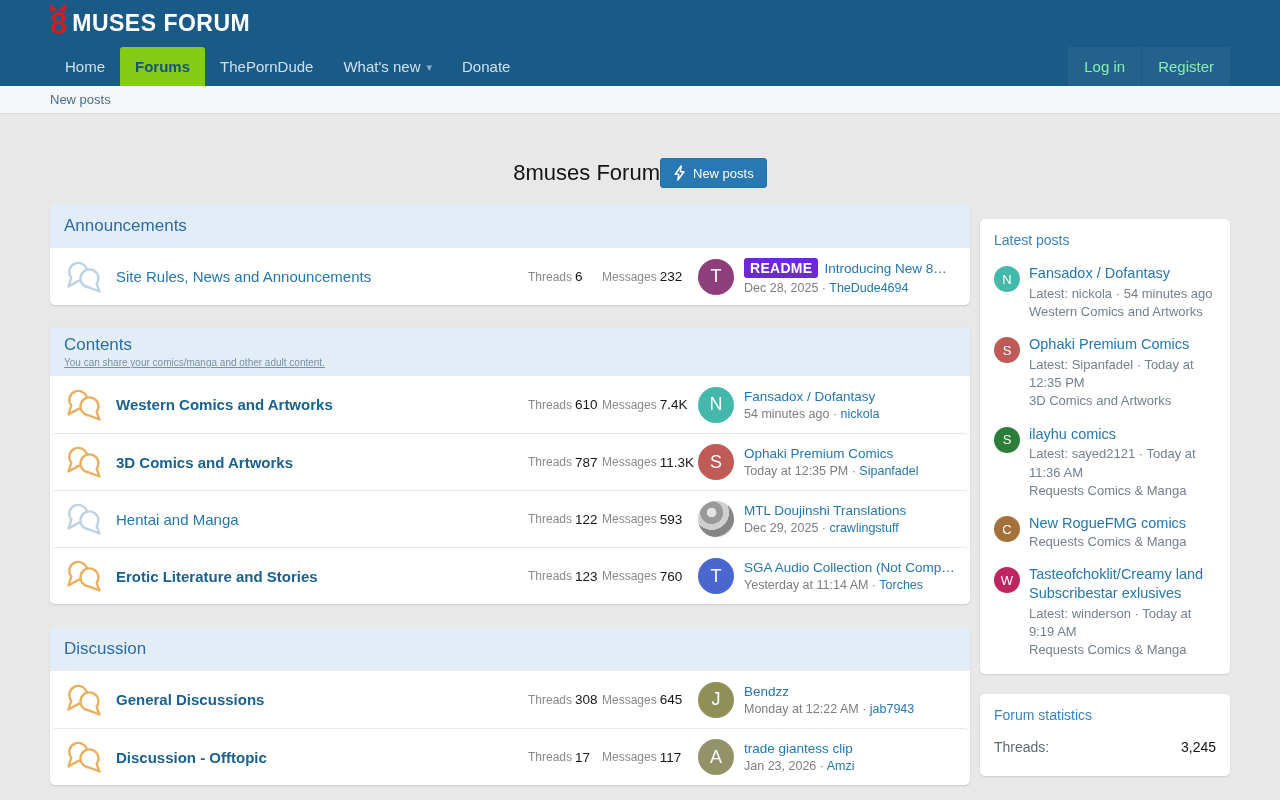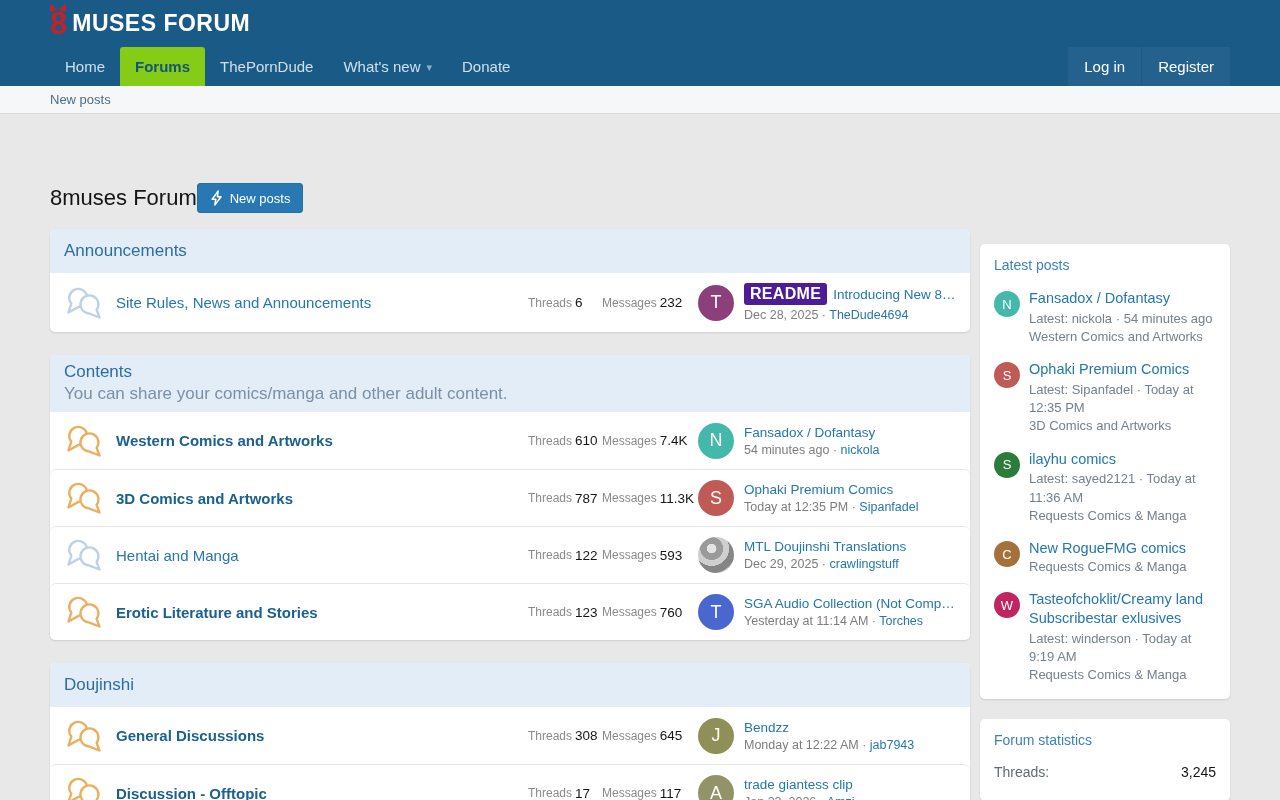--- a/index.html
+++ b/index.html
@@ -32,45 +32,45 @@
   .nav-left, .nav-right { display: flex; height: 39px; }
   .nav-item {
     color: #cfe0ec; font-size: 15px; padding: 0 15px; line-height: 39px;
     display: flex; align-items: center; gap: 6px; cursor: pointer;
   }
   .nav-item.active {
     background: #84cc16; color: #17537a; font-weight: bold;
     border-radius: 3px 3px 0 0;
   }
   .caret { font-size: 11px; color: #8fb0c8; margin-top: 2px; }
-  .auth-item { background: #25618d; color: #ffffff; font-size: 15px; line-height: 39px; padding: 0 16px; cursor: pointer; }
+  .auth-item { background: #25618d; color: #86efac; font-size: 15px; line-height: 39px; padding: 0 16px; cursor: pointer; }
   .auth-item + .auth-item { margin-left: 1px; }
 
   .subnav { background: #f6f7f8; border-bottom: 1px solid #d9dadb; height: 28px; }
   .subnav-inner { margin: 0 50px; display: flex; align-items: center; height: 100%; }
   .subnav-link { color: #4d6d84; font-size: 13px; }
 
   
   .content { margin: 0 50px; padding-top: 44px; }
-  .page-head { display: flex; justify-content: flex-start; align-items: center; margin-bottom: 16px; margin-top: 25px; }
+  .page-head { display: flex; justify-content: center; align-items: center; margin-bottom: 16px; }
   .page-title { font-size: 22px; font-weight: normal; color: #141414; }
   .btn-primary {
     display: flex; align-items: center; gap: 7px; background: #2878b4; color: #ffffff;
     border: 1px solid #2470a9; border-radius: 3px; font-size: 13px;
     padding: 6px 12px; font-family: inherit; cursor: pointer;
   }
 
   
   .layout { display: grid; grid-template-columns: 920px 250px; gap: 10px; align-items: start; }
 
   .block { background: #ffffff; border-radius: 5px; box-shadow: 0 1px 2px rgba(0,0,0,0.12); overflow: hidden; margin-bottom: 23px; }
   .block-header { background: #e3edf8; padding: 12px 14px; }
   .block-header.has-sub { padding: 7px 14px 8px; }
   .block-title { color: #2e6da3; font-size: 17px; }
-  .block-sub { color: #7b90a5; font-size: 17px; margin-top: 2px; }
+  .block-sub { color: #7b90a5; font-size: 10px; margin-top: 2px; text-decoration: underline; }
 
   .node-row { display: flex; align-items: center; padding: 10px 14px; min-height: 57px; border-radius: 6px; }
   .node-row + .node-row { border-top: 1px solid #e6e6e6; }
   .node-icon { width: 40px; height: 36px; margin-right: 12px; flex: none; }
   .icon-unread { color: #e9b061; }
   .icon-read { color: #bdd2e3; }
   .node-title { flex: 1; font-size: 15px; color: #2577ad; min-width: 0; }
   .node-title.unread { font-weight: bold; color: #1a618f; }
   .stat { width: 74px; flex: none; display: flex; flex-direction: row; align-items: center; gap: 3px; }
   .stat-label { font-size: 12px; color: #8a8a8a; }
@@ -82,21 +82,21 @@
   }
   .avatar-photo {
     background: radial-gradient(circle at 38% 32%, #e3e3e3 0 14%, #9a9a9a 15% 34%, #cfcfcf 35% 52%, #858585 53% 74%, #b5b5b5 75% 100%);
   }
   .latest { width: 212px; flex: none; min-width: 0; }
   .latest-title-line { display: flex; align-items: center; gap: 6px; min-width: 0; }
   .latest-link { color: #2577ad; font-size: 13.5px; white-space: nowrap; overflow: hidden; text-overflow: ellipsis; display: block; }
   .latest-meta { color: #7d7d7d; font-size: 12.5px; margin-top: 3px; white-space: nowrap; overflow: hidden; }
   .latest-meta a { color: #2577ad; }
   .badge {
-    background: #4c1d95; color: #ffffff; font-size: 16px; font-weight: bold;
+    background: #6d28d9; color: #ffffff; font-size: 14px; font-weight: bold;
     padding: 2px 6px; border-radius: 3px; flex: none; letter-spacing: 0.3px;
   }
 
   
   .sidebar { margin-top: 15px; }
   .side-block { background: #ffffff; border-radius: 5px; box-shadow: 0 1px 2px rgba(0,0,0,0.12); margin-bottom: 20px; padding-bottom: 8px; }
   .side-title { color: #3b82b8; font-size: 14px; padding: 13px 14px 9px; }
   .side-item { display: flex; gap: 9px; padding: 7px 14px; }
   .side-avatar {
     width: 26px; height: 26px; border-radius: 50%; flex: none; margin-top: 2px;
@@ -296,21 +296,21 @@
             </a>
           <div class="latest">
             <a class="latest-link">SGA Audio Collection (Not Complet…</a>
             <div class="latest-meta"><span>Yesterday at 11:14 AM ·</span> <a>Torches</a></div>
           </div>
         </div>
       </section>
 
       <section class="block">
         <header class="block-header">
-          <a class="block-title">Doujinshi</a>
+          <a class="block-title">Discussion</a>
         </header>
 
         <div class="node-row">
           <svg class="node-icon icon-unread" viewBox="0 0 40 36">
               <g fill="#ffffff" stroke="currentColor" stroke-width="2.4" stroke-linejoin="round">
                 <path d="M4.5 27.5 L7.3 18.6 A9 9 0 1 1 14.5 21.9 Z"></path>
                 <path d="M35.5 32.5 L32.6 24.9 A9 9 0 1 0 24.8 28.4 Z"></path>
               </g>
             </svg>
           <a class="node-title unread">General Discussions</a>

